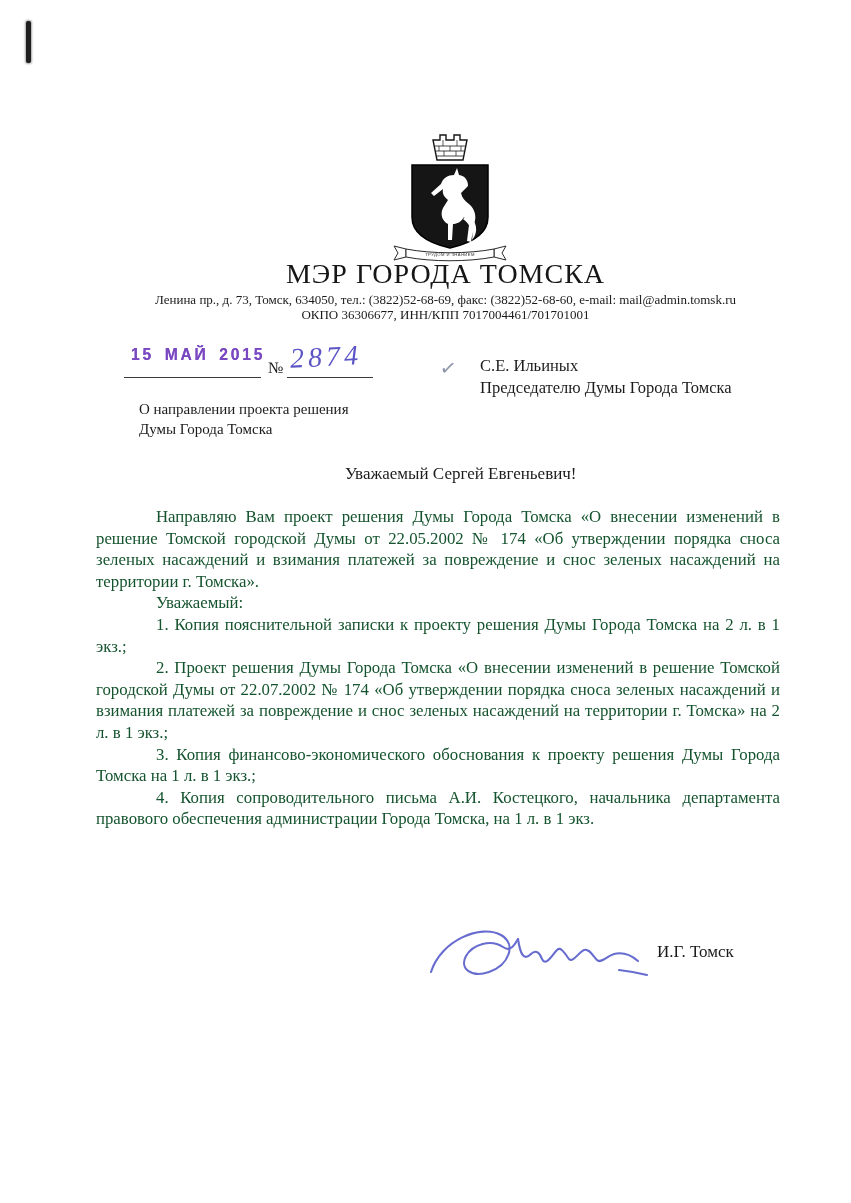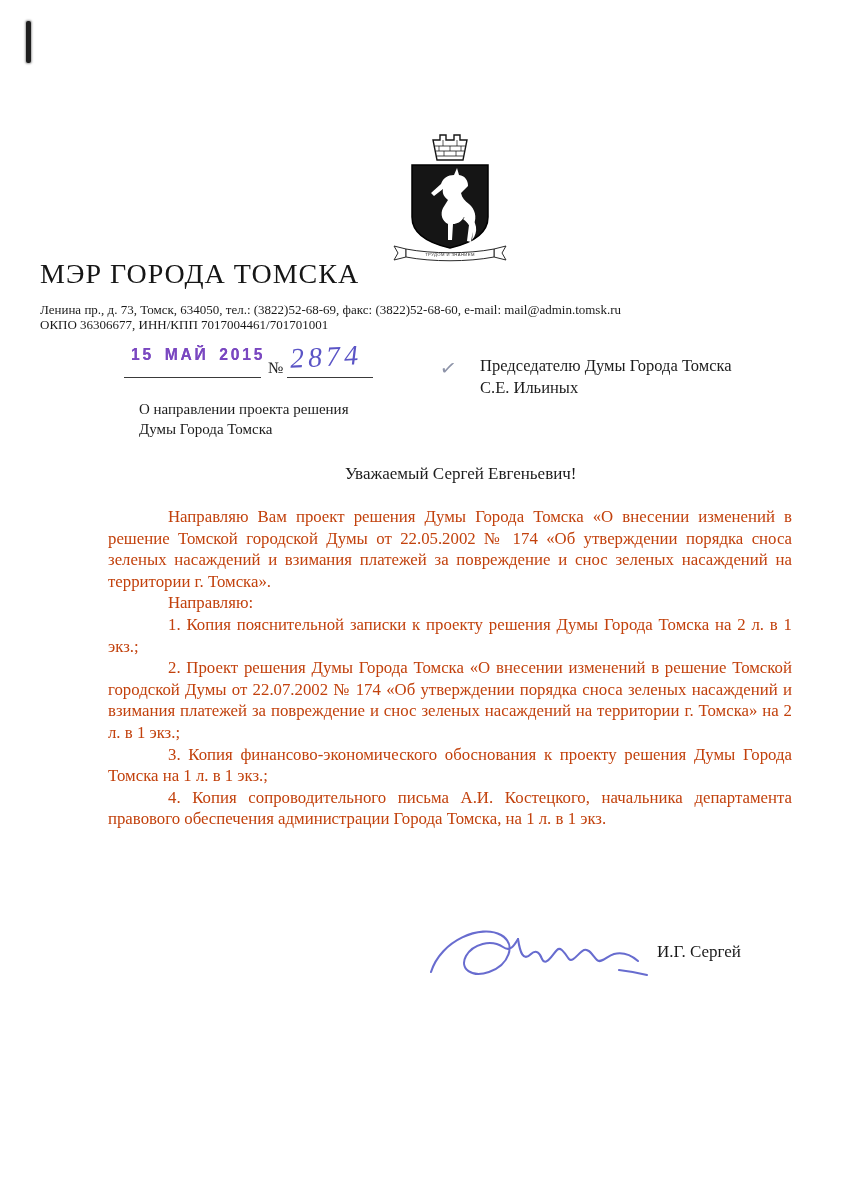--- a/index.html
+++ b/index.html
@@ -10,23 +10,23 @@
     background:#ffffff;
     font-family:"Liberation Serif", serif;
     color:#1c1c1c;
     overflow:hidden;
   }
   .scan-artifact {
     position:absolute; left:26px; top:21px; width:5px; height:42px;
     background:#1f1f1f; border-radius:2px; box-shadow:0 0 2px 1px rgba(60,60,60,.45);
   }
   .emblem { position:absolute; left:385px; top:131px; width:130px; height:132px; }
-  .header-text { position:absolute; left:40px; right:0; top:258px; }
+  .header-text { position:absolute; left:40px; right:0; top:258px; text-align:center; }
   .org-name { font-size:28px; letter-spacing:1px; line-height:32px; color:#161616; }
-  .addr { font-size:13px; line-height:15px; margin-top:12px; color:#1a1a1a; }
+  .addr { font-size:13px; line-height:15px; margin-top:2px; color:#1a1a1a; }
   .codes { font-size:13px; line-height:15px; color:#1a1a1a; }
 
   .stamp-date {
     position:absolute; left:131px; top:345px;
     font-family:"Liberation Sans", sans-serif;
     font-weight:bold; font-size:17px; letter-spacing:3px; word-spacing:4px;
     color:#7a48c0; transform:scaleX(.92); transform-origin:left;
     text-shadow:0 0 .6px #8a5ccc;
   }
   .date-line { position:absolute; left:124px; top:377px; width:137px; border-bottom:1.4px solid #3a3a3a; }
@@ -40,23 +40,23 @@
   .checkmark {
     position:absolute; left:440px; top:356px; font-size:20px; color:#8d93a8;
     transform:rotate(8deg); font-family:"DejaVu Sans", sans-serif;
   }
   .recipient { position:absolute; left:480px; top:355px; font-size:16.5px; line-height:21.5px; }
   .subject { position:absolute; left:139px; top:399px; font-size:15px; line-height:20px; }
 
   .salutation { position:absolute; left:345px; top:464px; font-size:17px; }
 
   .body-text {
-    position:absolute; left:108px; top:506px; width:684px;
+    position:absolute; left:96px; top:506px; width:684px;
     font-size:16.8px; line-height:21.6px; text-align:justify;
-    color:#c2410c;
+    color:#14532d;
   }
   .body-text p { text-indent:60px; }
   .attach-heading { text-indent:60px; }
 
   .sig-block { position:absolute; left:0; top:915px; width:851px; height:90px; }
   .sig-svg { position:absolute; left:423px; top:3px; }
   .sig-name { position:absolute; left:657px; top:27px; font-size:17px; color:#1a1a1a; }
 </style>
 </head>
 <body>
@@ -97,44 +97,44 @@
   </div>
 
   <div class="stamp-date">15 МАЙ 2015</div>
   <div class="date-line"></div>
   <div class="num-sign">№</div>
   <div class="doc-number">2874</div>
   <div class="num-line"></div>
   <div class="checkmark">✓</div>
 
   <div class="recipient">
+    <div>С.Е. Ильиных</div>
     <div>Председателю Думы Города Томска</div>
-    <div>С.Е. Ильиных</div>
   </div>
 
   <div class="subject">
     <div>О направлении проекта решения</div>
     <div>Думы Города Томска</div>
   </div>
 
   <div class="salutation">Уважаемый Сергей Евгеньевич!</div>
 
   <div class="body-text">
     <p>Направляю Вам проект решения Думы Города Томска «О внесении изменений в решение Томской городской Думы от 22.05.2002 № 174 «Об утверждении порядка сноса зеленых насаждений и взимания платежей за повреждение и снос зеленых насаждений на территории г. Томска».</p>
-    <p class="attach-heading">Направляю:</p>
+    <p class="attach-heading">Уважаемый:</p>
     <p>1.  Копия пояснительной записки к проекту решения Думы Города Томска на 2 л. в 1 экз.;</p>
     <p>2.  Проект решения Думы Города Томска «О внесении изменений в решение Томской городской Думы от 22.07.2002 № 174 «Об утверждении порядка сноса зеленых насаждений и взимания платежей за повреждение и снос зеленых насаждений на территории г. Томска» на 2 л. в 1 экз.;</p>
     <p>3.  Копия финансово-экономического обоснования к проекту решения Думы Города Томска на 1 л. в 1 экз.;</p>
     <p>4.  Копия сопроводительного письма А.И. Костецкого, начальника департамента правового обеспечения администрации Города Томска, на 1 л. в 1 экз.</p>
   </div>
 
   <div class="sig-block">
     <svg class="sig-svg" width="228" height="72" viewBox="0 0 228 72">
       <g fill="none" stroke="#5b60cb" stroke-width="2.1" stroke-linecap="round" opacity=".92">
         <path d="M8 54 C18 22 58 6 78 17 C94 26 86 47 66 54 C49 60 36 51 43 38 C50 26 68 21 80 29 C87 34 91 28 95 21"></path>
         <path d="M95 21 C97 34 100 44 108 36 C113 31 117 35 119 41 C123 49 129 37 134 32 C138 28 142 36 146 41 C150 45 156 34 161 32 C166 30 170 38 174 42 C178 46 184 38 191 36 C199 34 208 37 215 43"></path>
         <path d="M196 52 C206 53 216 55 224 57"></path>
       </g>
     </svg>
-    <div class="sig-name">И.Г. Сергей</div>
+    <div class="sig-name">И.Г. Томск</div>
   </div>
 
 </div>
 
 </body></html>

